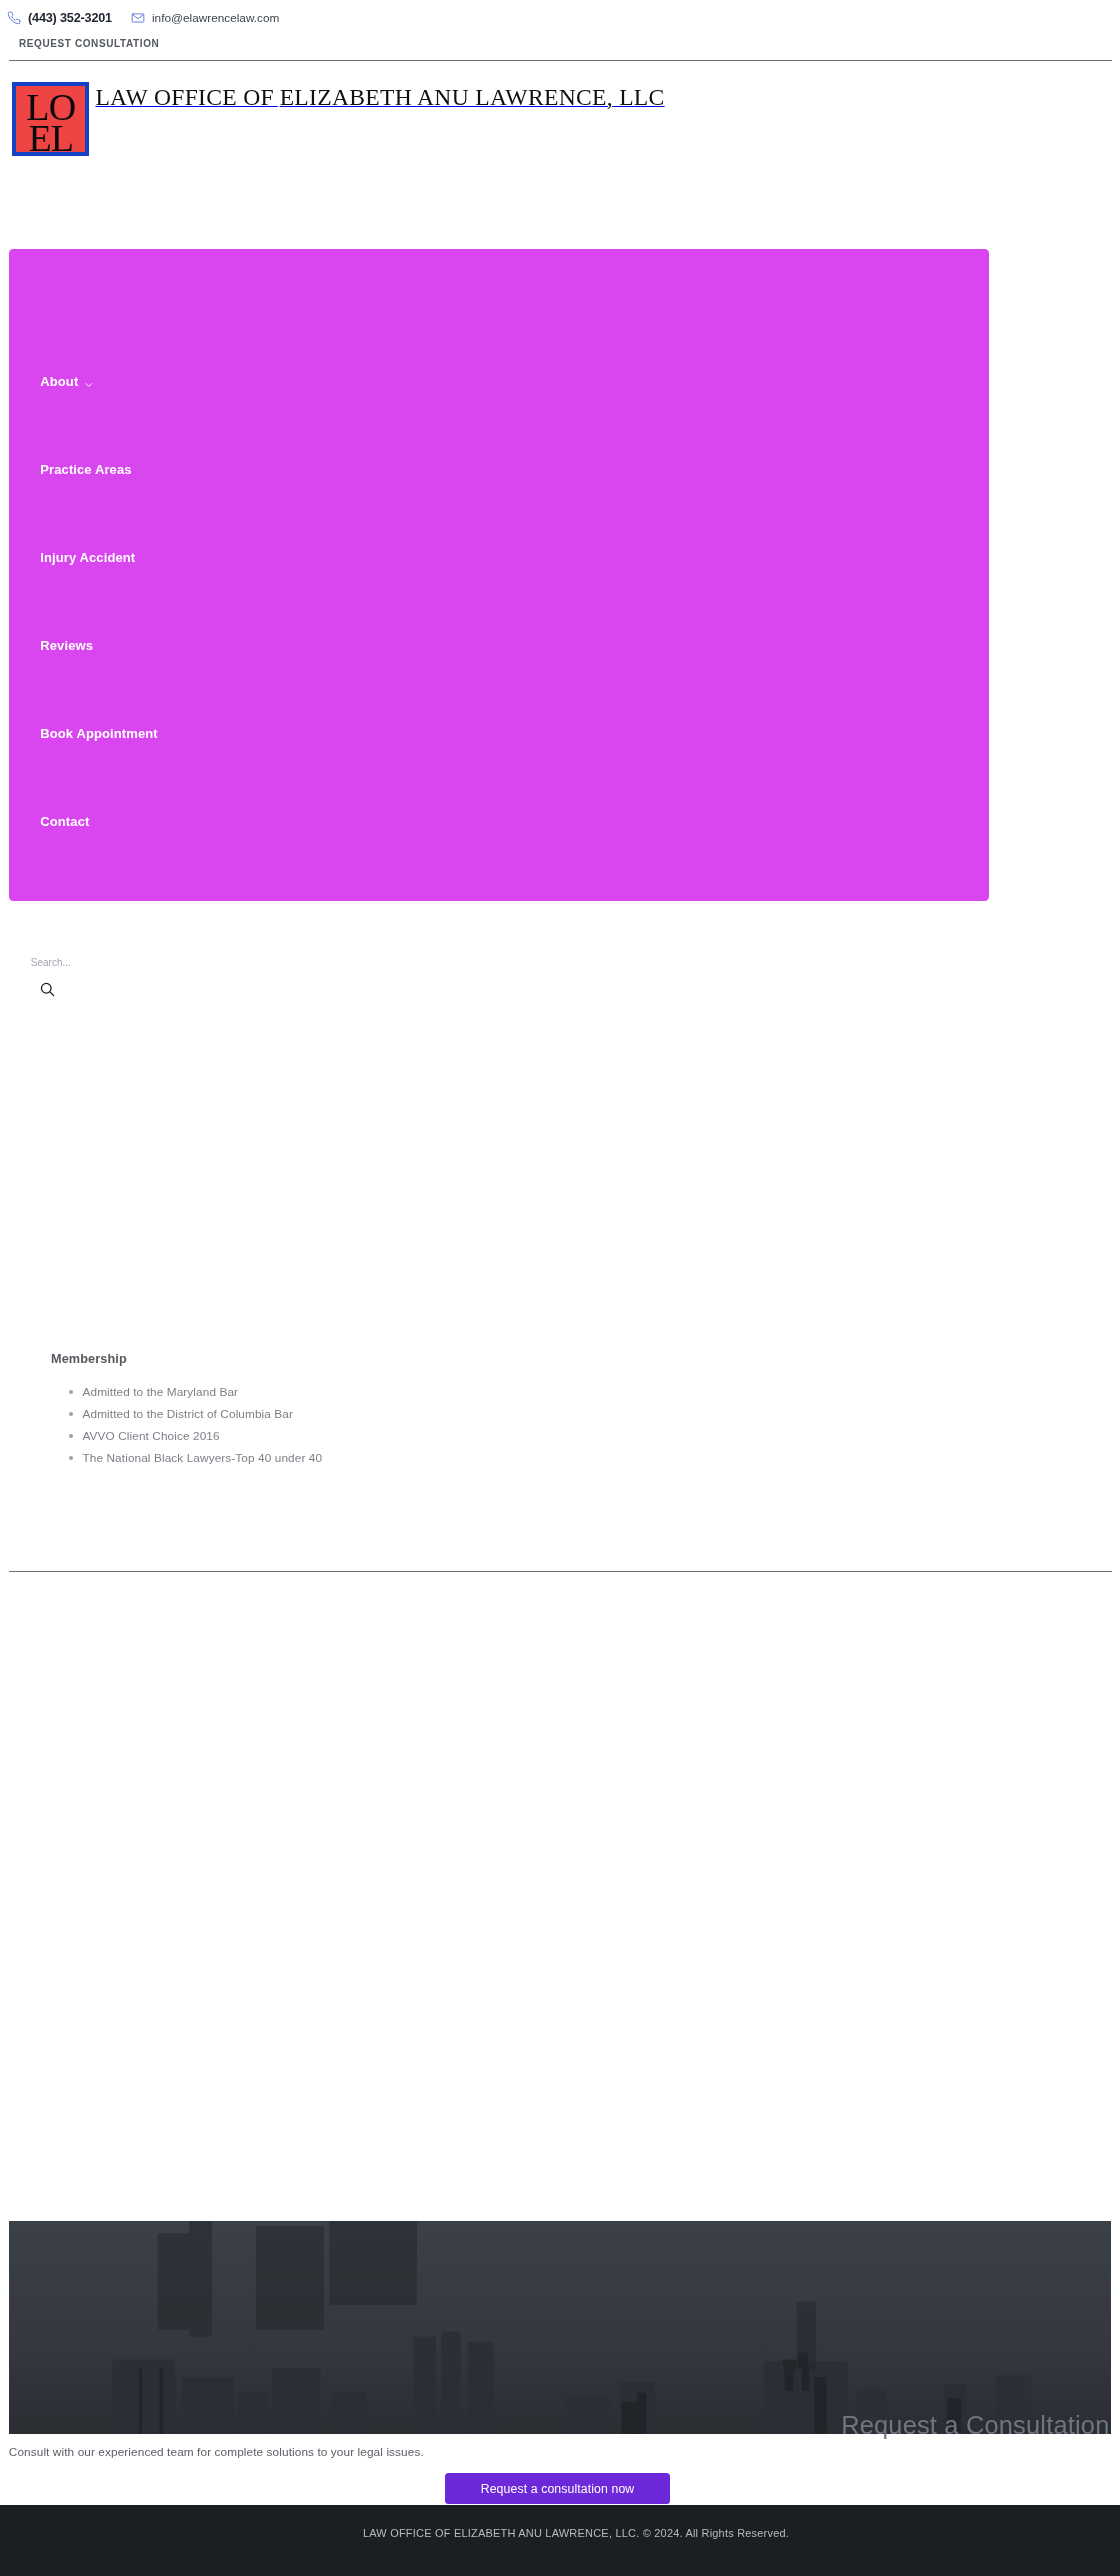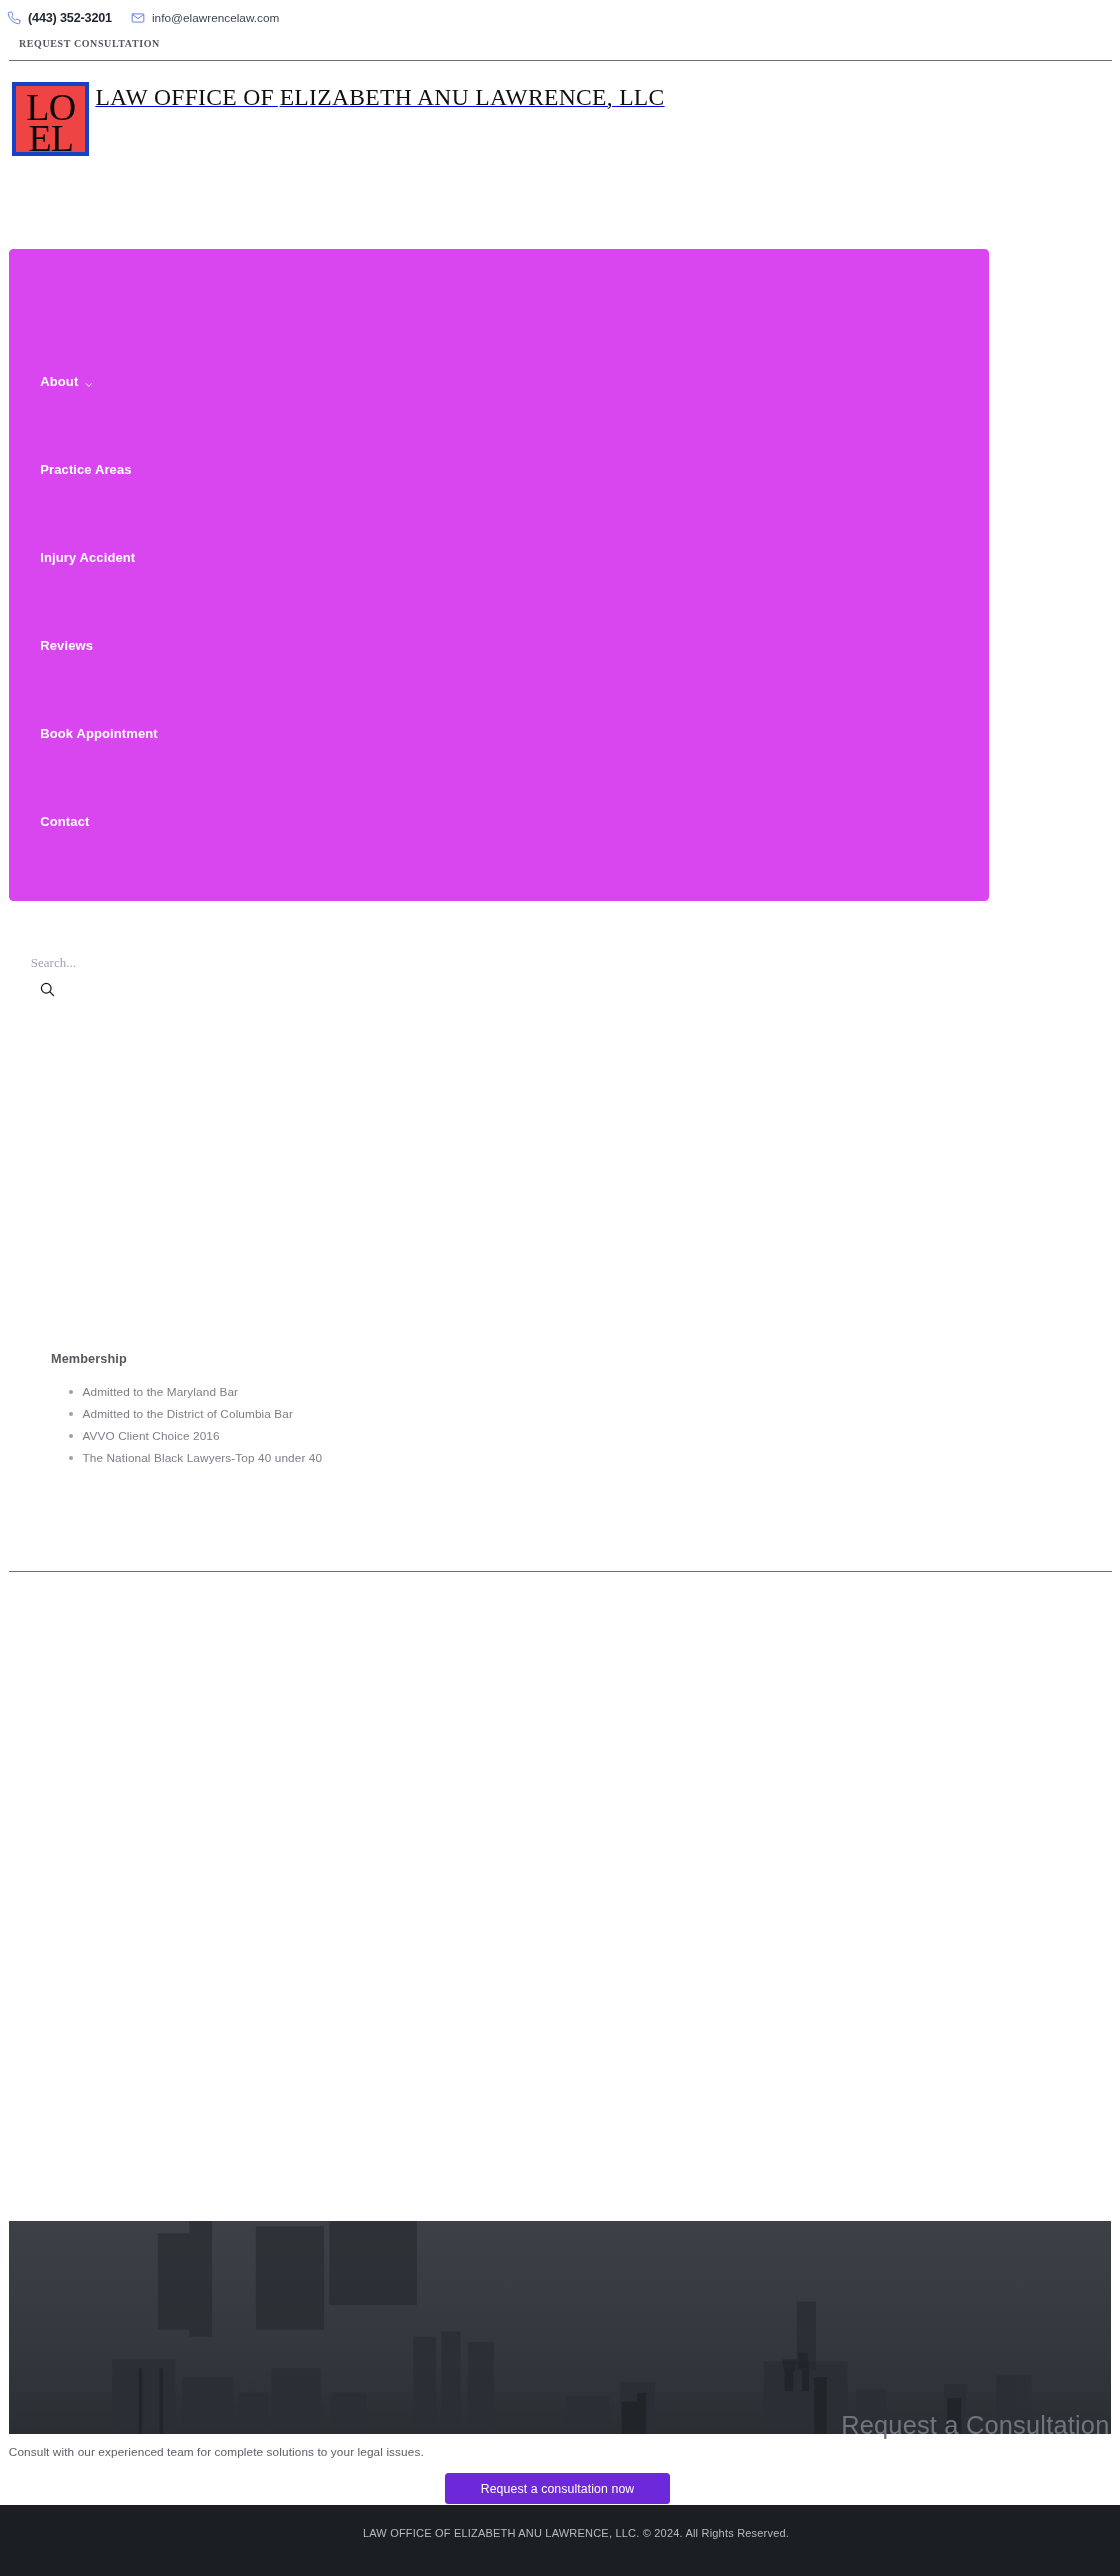--- a/index.html
+++ b/index.html
@@ -53,21 +53,20 @@
     padding-left: 19px;
   }
   .consult-link {
     font-size: 10px;
     font-weight: 700;
     letter-spacing: 0.6px;
     color: #53585f;
     text-decoration: none;
     text-transform: uppercase;
     white-space: nowrap;
-    font-family: Liberation Serif, serif;
   }
 
   .rule-top {
     position: absolute;
     left: 8.8px; top: 60px;
     width: 1103px; height: 0;
     border-top: 0.9px solid #6b6e74;
   }
 
   
@@ -170,22 +169,22 @@
     left: 8.8px; top: 951px;
     width: 525px;
   }
   .search-input {
     display: block;
     width: 490px;
     height: 23px;
     border: none;
     outline: none;
     background: transparent;
-    font-family: Liberation Serif, serif;
-    font-size: 13px;
+    font-family: Liberation Sans, sans-serif;
+    font-size: 10px;
     color: #9a9ea6;
     padding-left: 22px;
   }
   .search-input::placeholder { color: #a0a4ac; }
   .search-btn {
     display: block;
     margin: 5.3px 0 0 30px;
     width: 19px; height: 19px;
     background: none;
     border: none;

